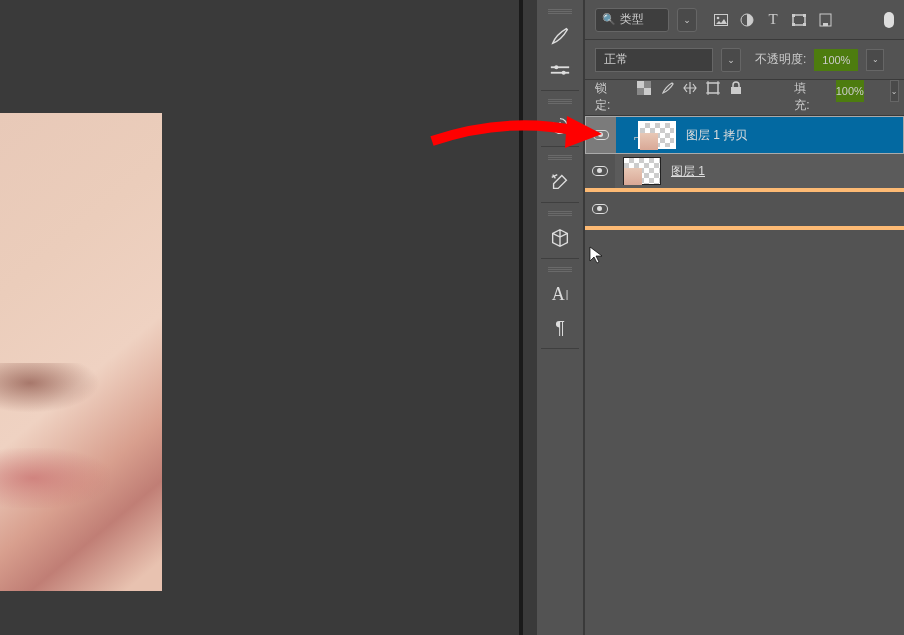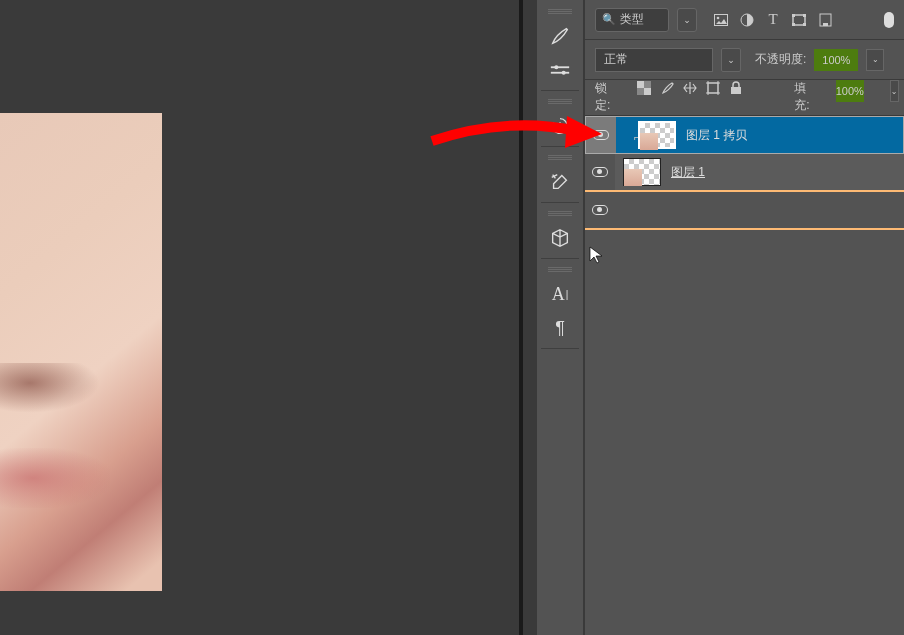--- a/index.html
+++ b/index.html
@@ -155,21 +155,21 @@
       border-bottom: 1px solid #3a3a3a;
     }
     .lock-icons { display: flex; gap: 7px; align-items: center; }
     .lock-icons span { width: 16px; height: 16px; display: flex; align-items: center; justify-content: center; color: #ccc; font-size: 13px; }
 
     .layers-list { }
     .layer-row {
       display: flex;
       align-items: center;
       height: 38px;
-      border-bottom: 2px solid #fdba74;
+      border-bottom: 4px solid #fdba74;
       position: relative;
     }
     .layer-row.selected {
       background: #7b7b7b;
       border: 1px solid #aaa;
     }
     .vis-col {
       width: 30px;
       display: flex; align-items: center; justify-content: center;
     }

